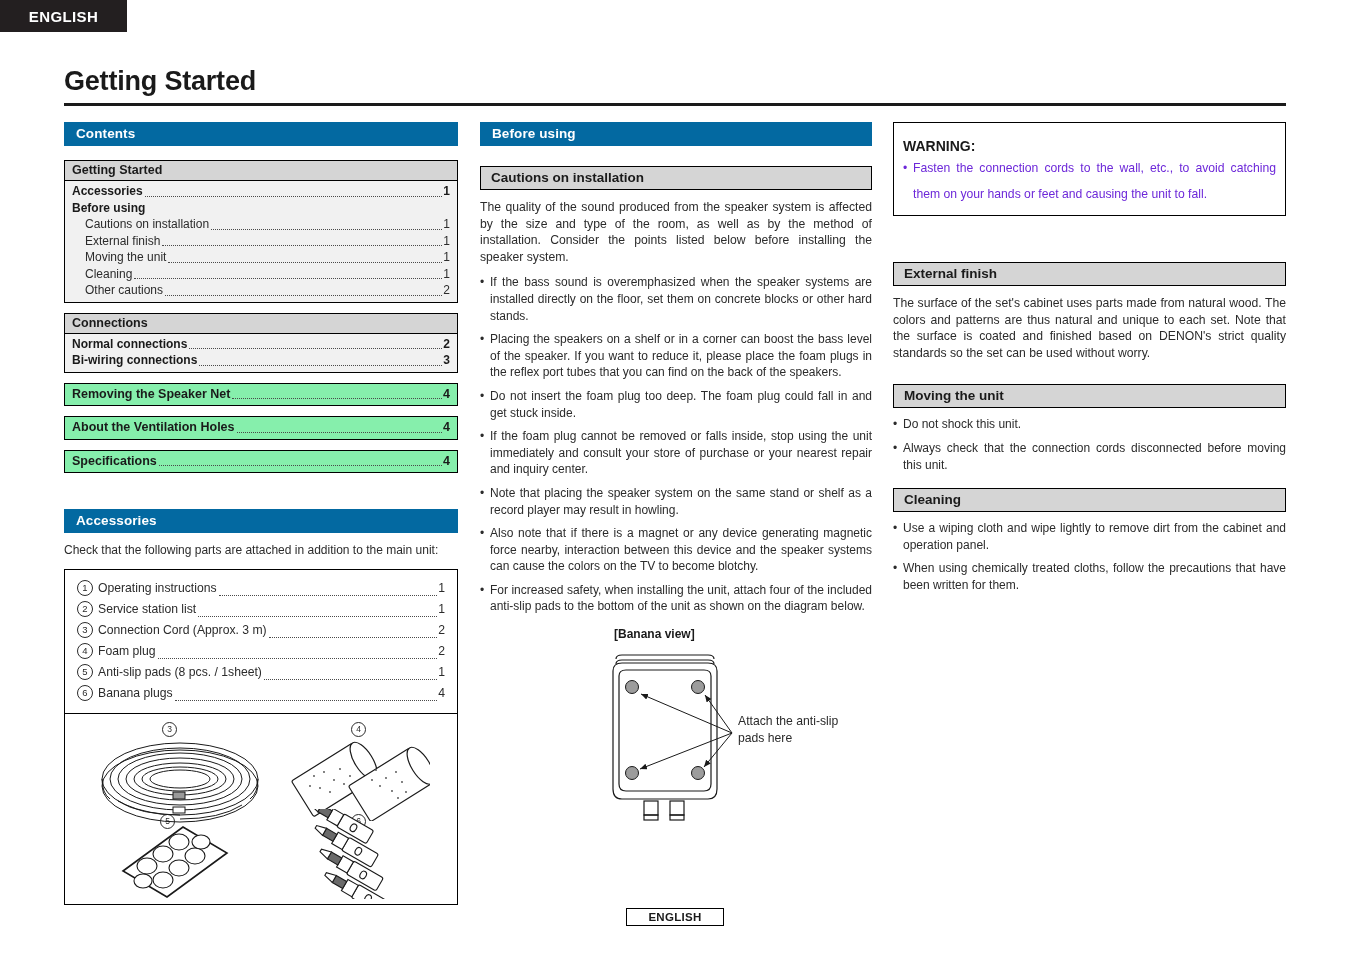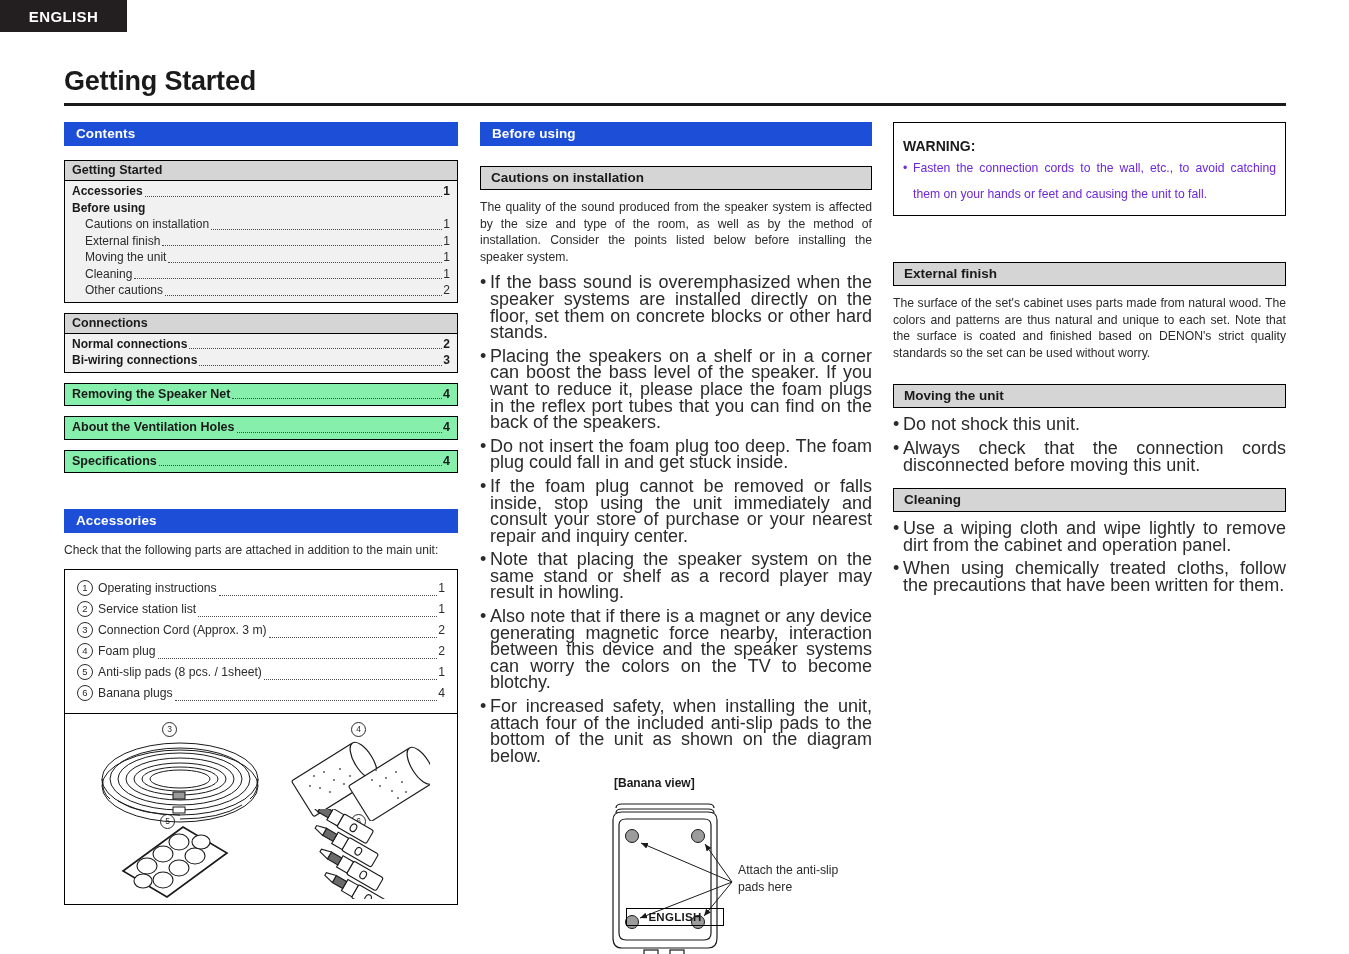--- a/index.html
+++ b/index.html
@@ -31,21 +31,21 @@
     width: 1222px; height: 3px; background: #1a1a1a;
   }
 
   .col { position: absolute; top: 122px; }
   .col-left   { left: 64px;  width: 394px; }
   .col-mid    { left: 480px; width: 392px; }
   .col-right  { left: 893px; width: 393px; }
 
   
   .band-dark {
-    background: #1d4ed8; color: #ffffff;
+    background: #0369a1; color: #ffffff;
     font-size: 13.5px; font-weight: bold;
     padding: 4px 0 5px 12px;
     letter-spacing: .1px;
   }
   
   .band-light {
     background: #d5d5d5; color: #1a1a1a;
     border: 1.5px solid #000;
     font-size: 13.5px; font-weight: bold;
     padding: 3px 0 4px 10px;
@@ -93,21 +93,21 @@
 
   
   .para {
     font-size: 12.2px; line-height: 16.6px;
     text-align: justify; color: #2b2b2b;
     margin: 9px 0 9px 0;
   }
   .bullets { margin: 8px 0 0 0; }
   .bullet {
     position: relative;
-    font-size: 18px; line-height: 16.6px;
+    font-size: 12px; line-height: 16.6px;
     text-align: justify; color: #2b2b2b;
     padding-left: 10px;
     margin-bottom: 7px;
   }
   .bullet:before {
     content: "\2022";
     position: absolute; left: 0; top: 0;
     color: #2b2b2b;
   }
 
@@ -446,21 +446,21 @@
   <div class="band-dark">Before using</div>
   <div class="sp20"></div>
   <div class="band-light">Cautions on installation</div>
   <div class="para">The quality of the sound produced from the speaker system is affected by the size and type of the room, as well as by the method of installation. Consider the points listed below before installing the speaker system.</div>
   <div class="bullets" id="cautions-bullets">
       <div class="bullet">If the bass sound is overemphasized when the speaker systems are installed directly on the floor, set them on concrete blocks or other hard stands.</div>
       <div class="bullet">Placing the speakers on a shelf or in a corner can boost the bass level of the speaker. If you want to reduce it, please place the foam plugs in the reflex port tubes that you can find on the back of the speakers.</div>
       <div class="bullet">Do not insert the foam plug too deep. The foam plug could fall in and get stuck inside.</div>
       <div class="bullet">If the foam plug cannot be removed or falls inside, stop using the unit immediately and consult your store of purchase or your nearest repair and inquiry center.</div>
       <div class="bullet">Note that placing the speaker system on the same stand or shelf as a record player may result in howling.</div>
-      <div class="bullet">Also note that if there is a magnet or any device generating magnetic force nearby, interaction between this device and the speaker systems can worry the colors on the TV to become blotchy.</div>
+      <div class="bullet">Also note that if there is a magnet or any device generating magnetic force nearby, interaction between this device and the speaker systems can cause the colors on the TV to become blotchy.</div>
       <div class="bullet">For increased safety, when installing the unit, attach four of the included anti-slip pads to the bottom of the unit as shown on the diagram below.</div>
     </div>
 
   <div class="diagram-wrap">
     <div class="diagram-label">[Banana view]</div>
     <svg width="260" height="190" style="position:absolute; left:128px; top:18px;">
       <g stroke="#1a1a1a" fill="none" stroke-width="1.2">
         <path d="M8,14 q0,-4 6,-4 h86 q6,0 6,4"></path>
         <path d="M8,19 q0,-4 6,-4 h86 q6,0 6,4"></path>
         <path d="M5,26 q0,-8 9,-8 h86 q9,0 9,8 v118 q0,10 -9,10 h-86 q-9,0 -9,-10 z"></path>

